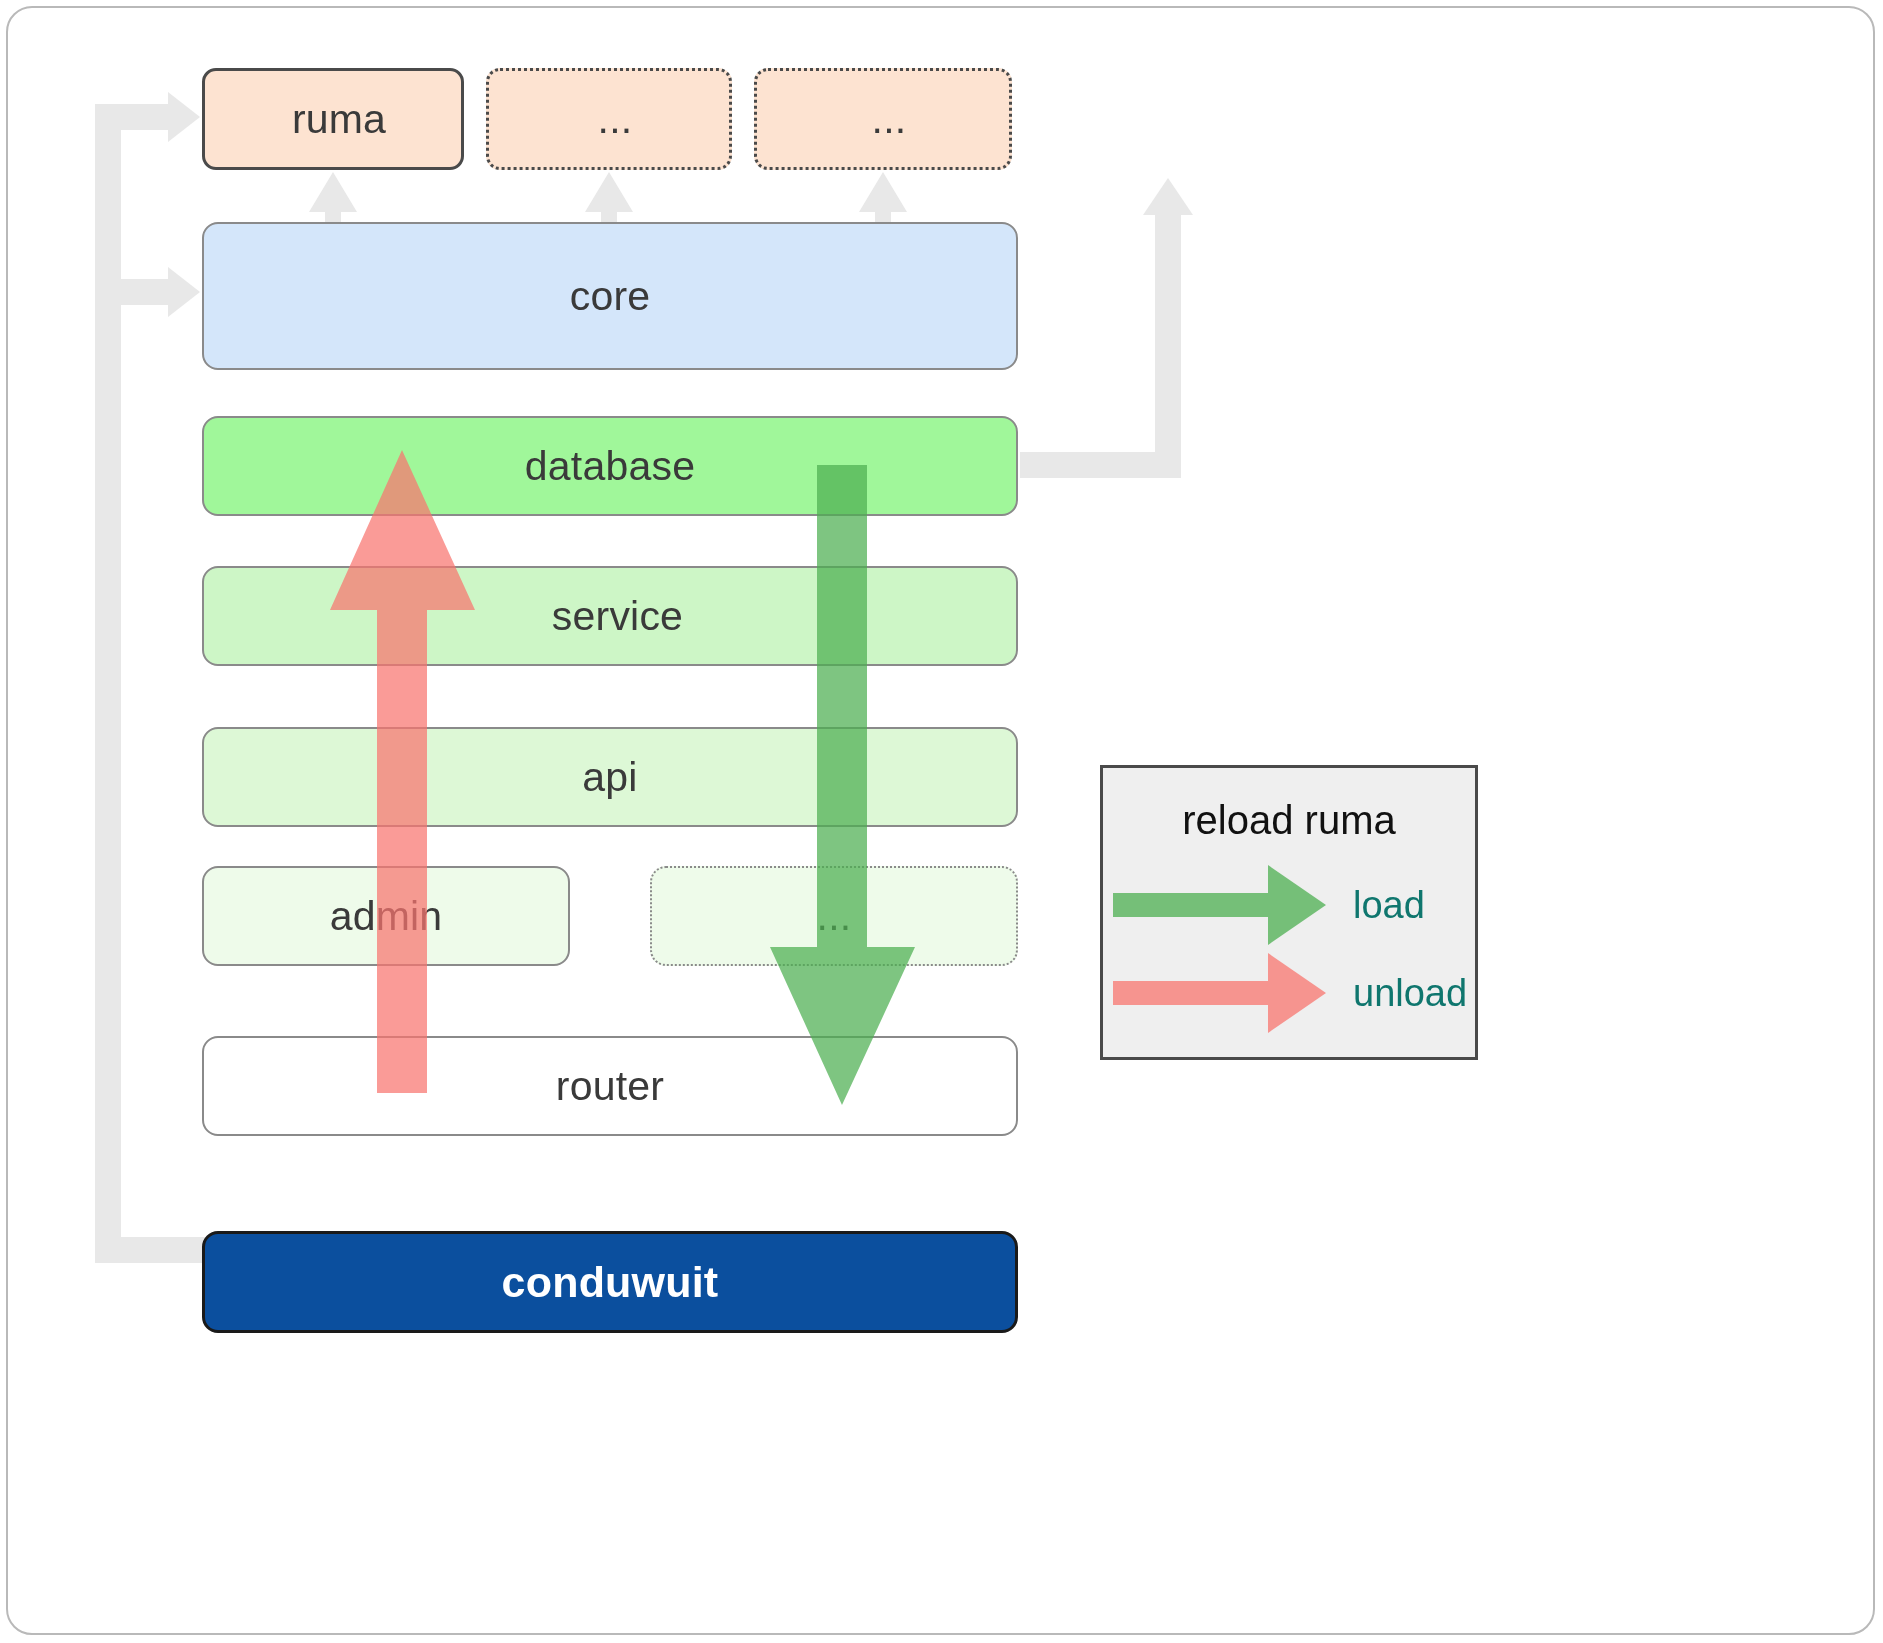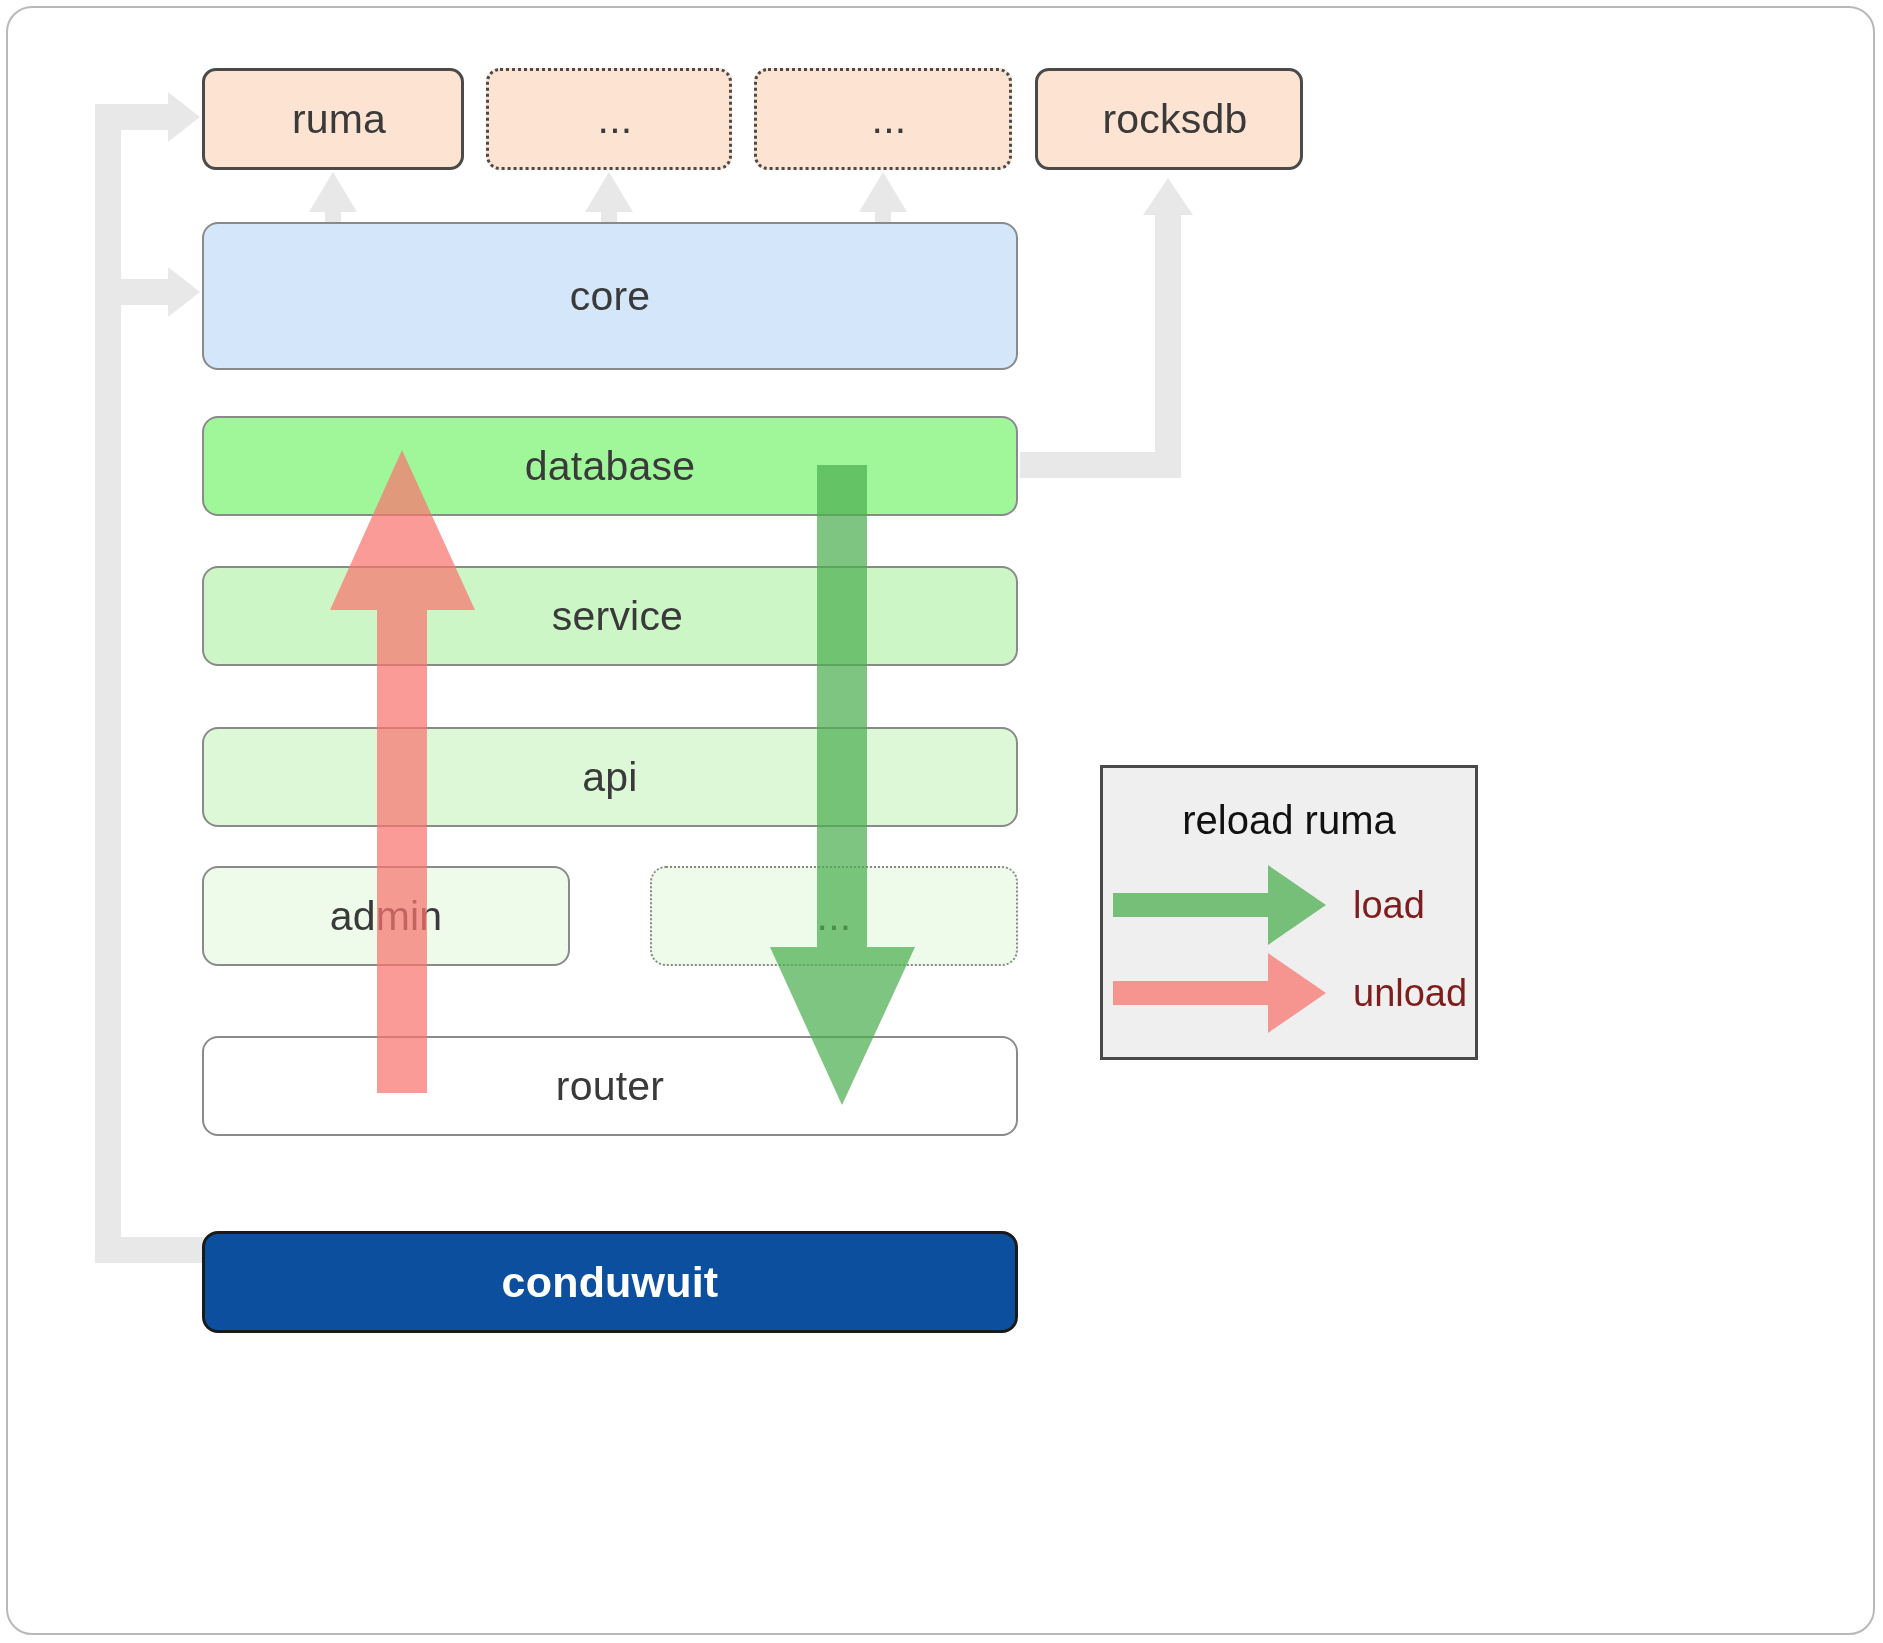--- a/index.html
+++ b/index.html
@@ -103,21 +103,21 @@
     font-size: 40px;
     color: #111;
   }
   #legend .legend-row { position: absolute; left: 0; right: 0; height: 80px; }
   #legend .legend-label {
     position: absolute;
     left: 250px;
     top: 50%;
     transform: translateY(-50%);
     font-size: 38px;
-    color: #7f1d1d;
+    color: #0f766e;
   }
   #legend .legend-arrow { position: absolute; left: 10px; top: 0; }
 </style>
 </head>
 <body>
 
 <div id="stage">
   <div id="frame"></div>
 
   <svg class="elbow" style="left:0px; top:0px; width:1883px; height:1643px;" viewBox="0 0 1883 1643">
@@ -148,23 +148,20 @@
   </div>
 
   <div class="node peach dotted" style="left:486px; top:68px; width:246px; height:102px;">
     <span class="lbl">...</span>
   </div>
 
   <div class="node peach dotted" style="left:754px; top:68px; width:258px; height:102px;">
     <span class="lbl">...</span>
   </div>
 
-  <div class="node peach" style="left:1035px; top:68px; width:268px; height:102px;">
-    <span class="lbl">rocksdb</span>
-  </div>
 
   <div class="node core-box" style="left:202px; top:222px; width:816px; height:148px;">
     <span class="lbl">core</span>
   </div>
 
   <div class="node g1" style="left:202px; top:416px; width:816px; height:100px;">
     <span class="lbl">database</span>
   </div>
 
   <div class="node g2" style="left:202px; top:566px; width:816px; height:100px;">

